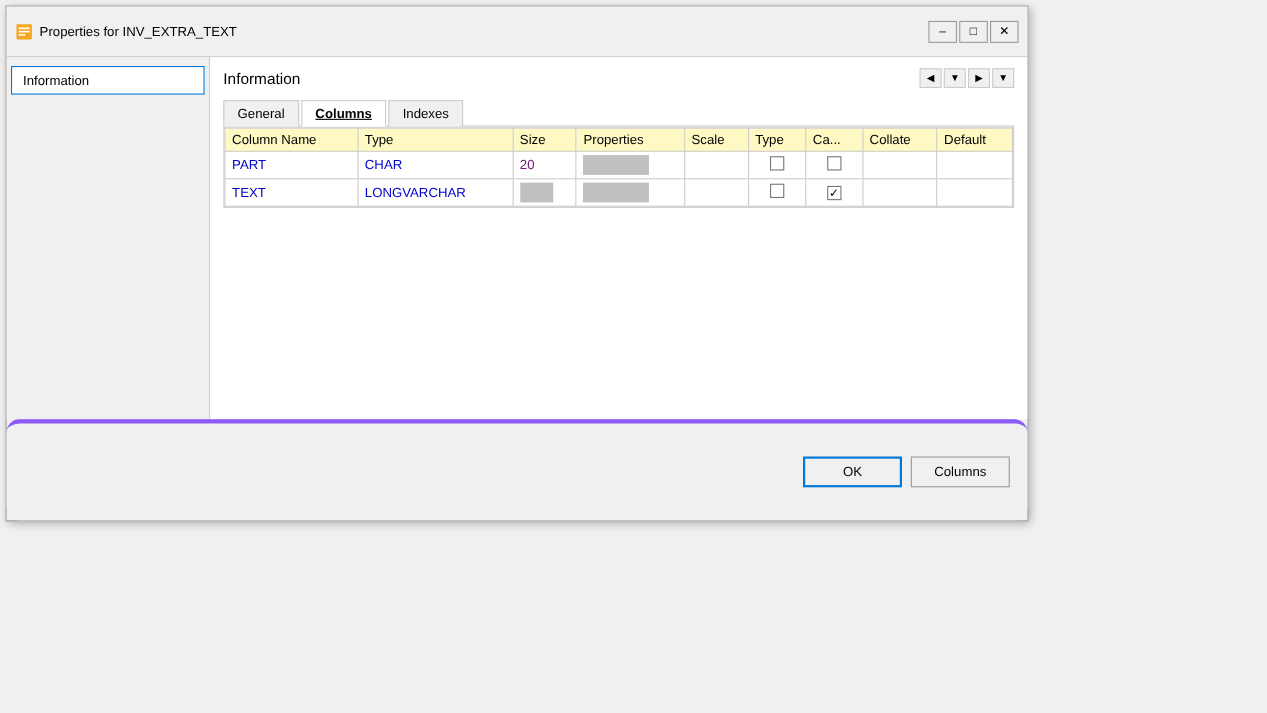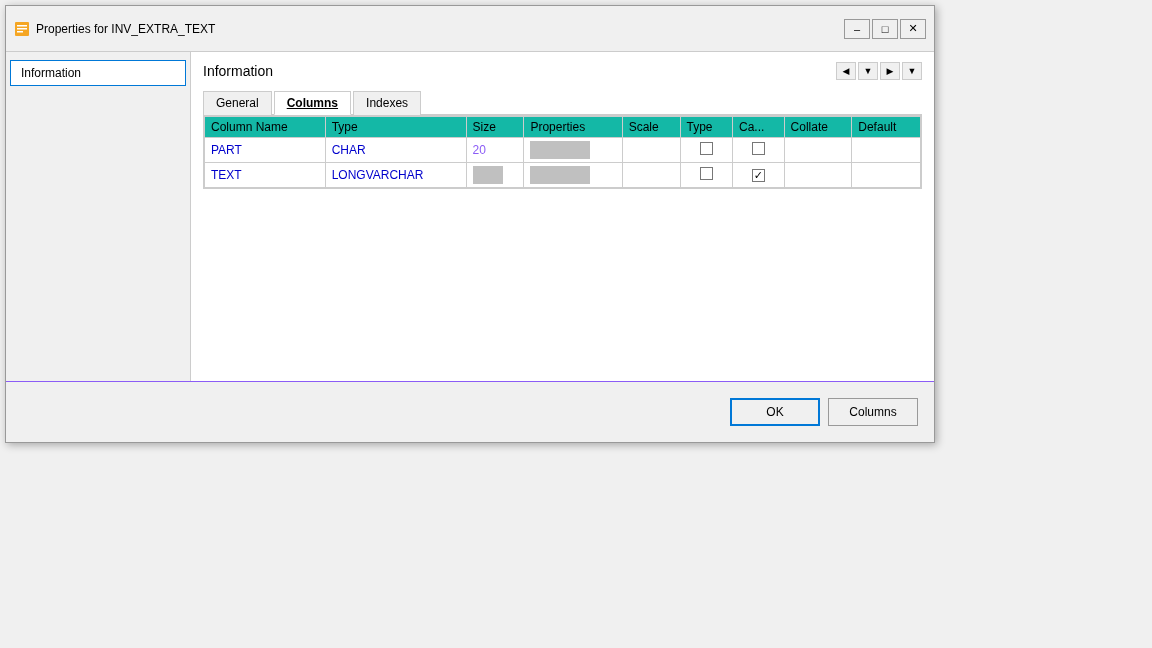--- a/index.html
+++ b/index.html
@@ -145,37 +145,37 @@
       border: 1px solid #ccc;
       margin-top: 0;
       background: white;
     }
     table {
       width: 100%;
       border-collapse: collapse;
       font-size: 12px;
     }
     thead tr {
-      background: #14b8a6;
+      background: #fef9c3;
     }
     thead th {
       border: 1px solid #ccc;
       padding: 3px 6px;
       text-align: left;
       font-weight: normal;
       color: #000;
       white-space: nowrap;
     }
     tbody tr {
       background: white;
     }
     tbody td {
       border: 1px solid #ccc;
       padding: 3px 6px;
-      color: #8b5cf6;
+      color: #701a75;
       white-space: nowrap;
     }
     tbody td.blue-text {
       color: #0000cc;
     }
     .cell-gray {
       background: #c0c0c0;
       height: 18px;
       display: block;
     }
@@ -195,25 +195,26 @@
     }
     .fake-checkbox.checked::after {
       content: '✓';
       font-size: 11px;
       color: #000;
     }
 
     
     .dialog-footer {
       background: #f0f0f0;
-      border-top: 1px solid #8b5cf6;
-      padding: 16px 16px;
+      border-top: 4px solid #8b5cf6;
+      padding: 30px 16px;
       display: flex;
       justify-content: flex-end;
       gap: 8px;
+      border-radius: 12px;
     }
     .footer-btn {
       width: 90px;
       height: 28px;
       border: 1px solid #999;
       background: #f0f0f0;
       cursor: pointer;
       font-size: 12px;
       color: #000;
     }

